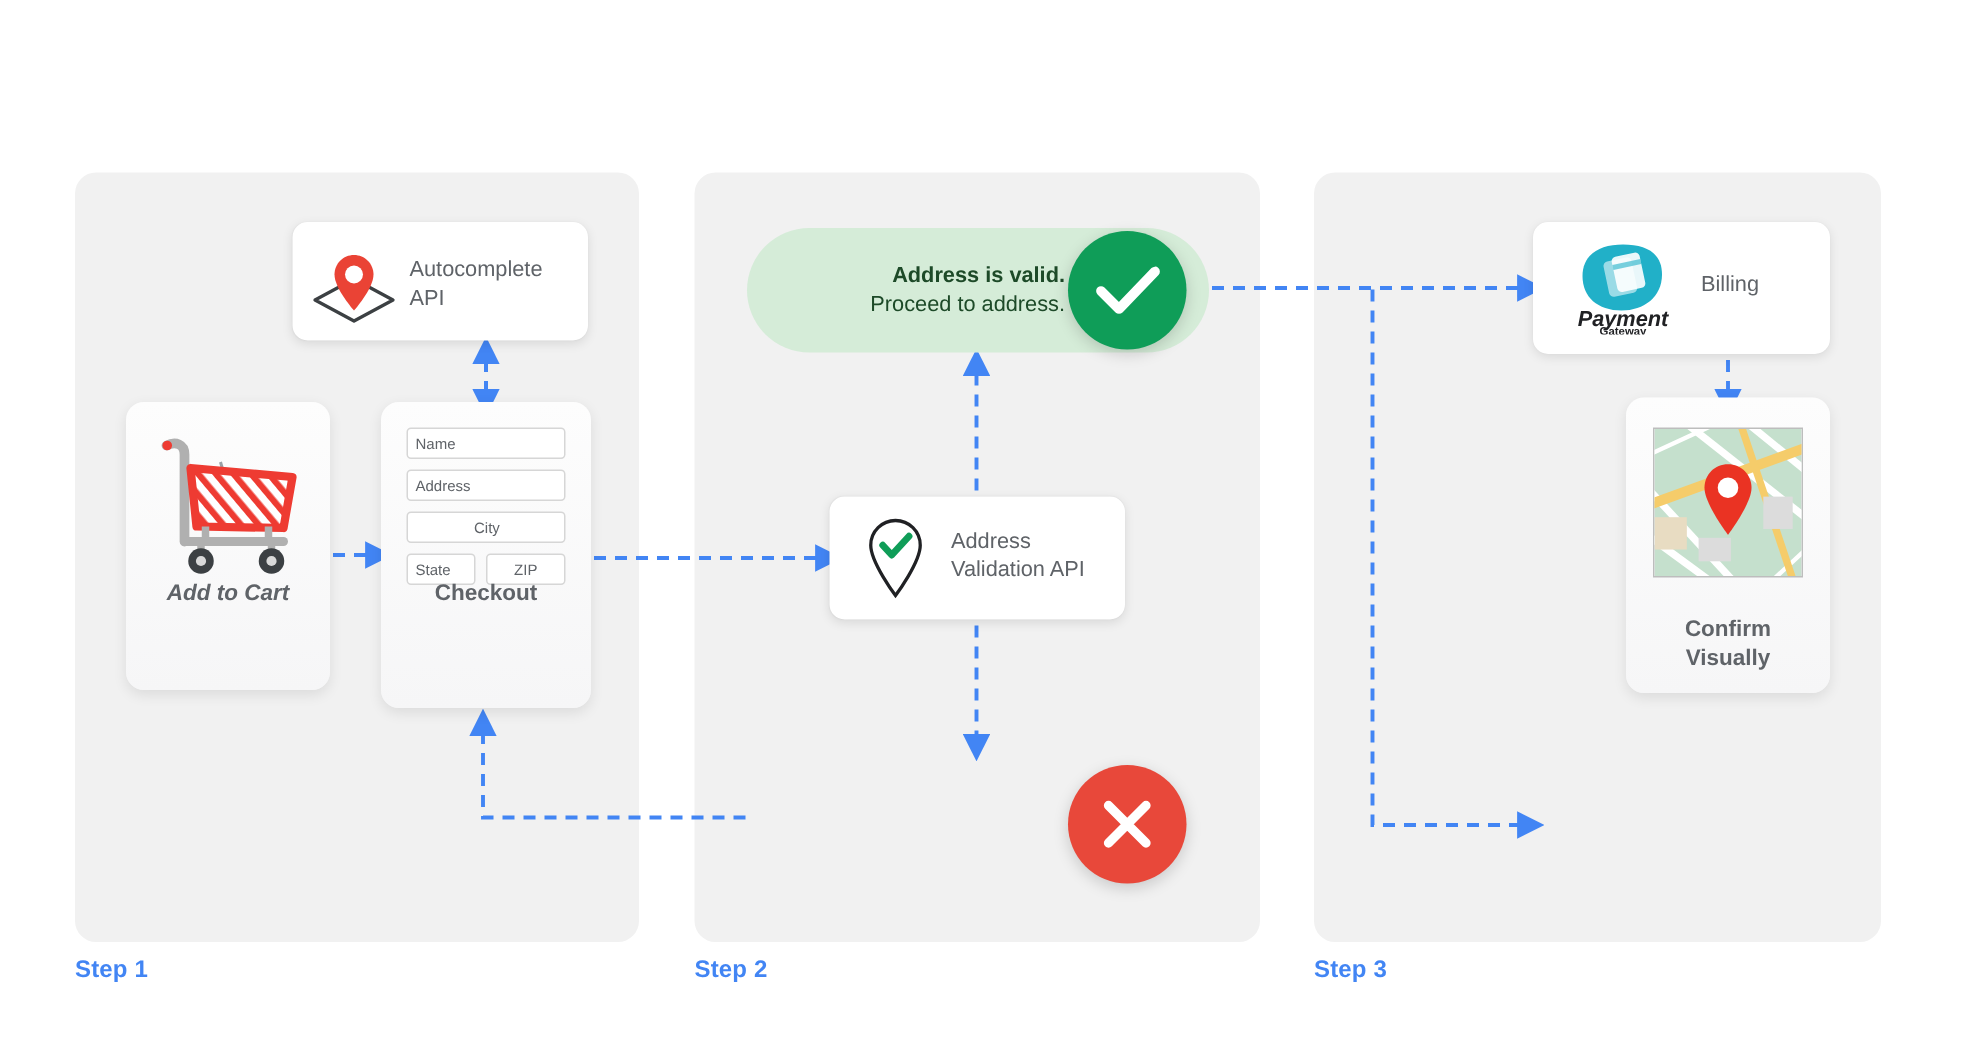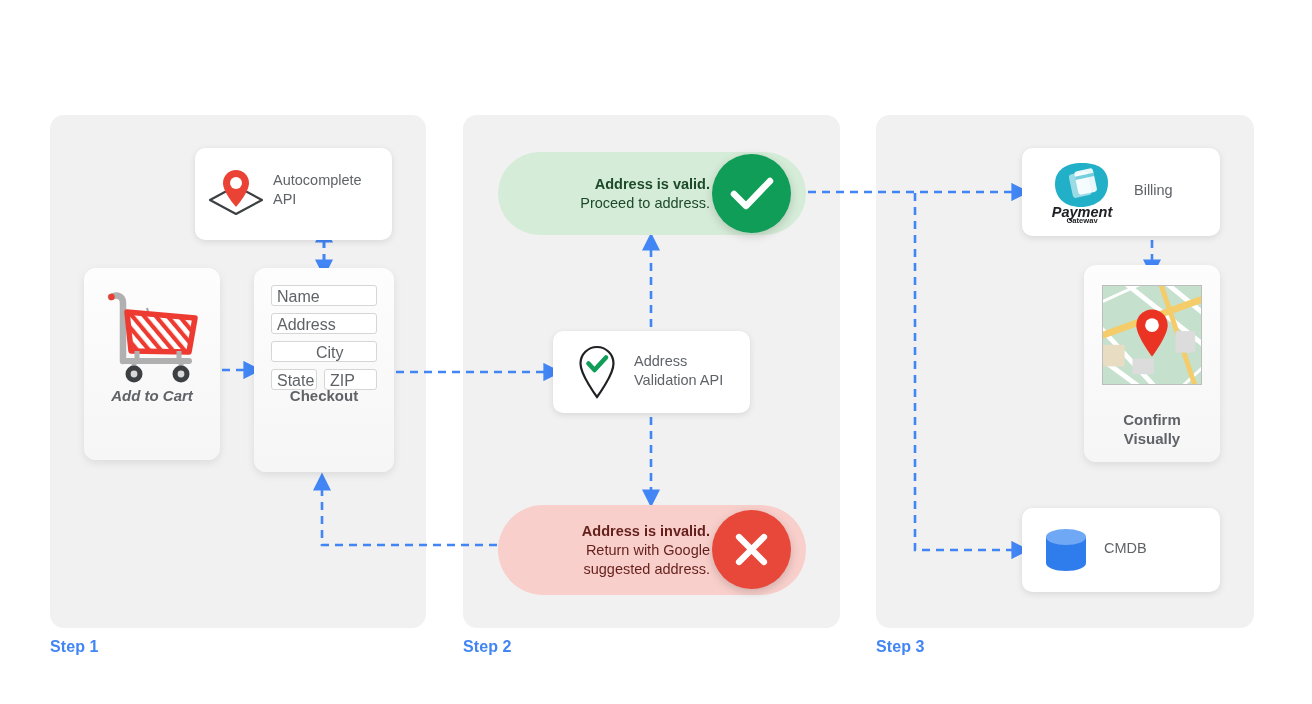--- a/index.html
+++ b/index.html
@@ -51,50 +51,50 @@
     border-radius: 12px;
     box-shadow: 0 3px 9px rgba(0,0,0,0.09);
   }
   .card-label {
     position: absolute; left: 0; width: 100%;
     text-align: center; color: #5f6368; font-size: 15px; font-weight: bold;
     line-height: 19px;
   }
 
   
-  #card-autocomplete { left: 195px; top: 148px; width: 197px; height: 92px; }
+  #card-autocomplete { left: 195px; top: 148px; width: 197px; height: 79px; }
   #autocomplete-text {
     position: absolute; left: 78px; top: 23px; width: 112px;
     font-size: 14.5px; color: #5f6368; line-height: 19px;
   }
   #autocomplete-icon { position: absolute; left: 10px; top: 18px; width: 62px; height: 54px; }
 
   
   #card-cart { left: 84px; top: 268px; width: 136px; height: 192px; font-style: italic; }
   #cart-icon { position: absolute; left: 17px; top: 14px; width: 102px; height: 102px; }
   #cart-label { top: 118px; }
 
   
   #card-checkout { left: 254px; top: 268px; width: 140px; height: 204px; }
   .field {
     position: absolute;
     background: #ffffff;
     border: 1px solid #d6d6d6;
     border-radius: 3px;
-    font-size: 16px;
+    font-size: 10px;
     color: #5f6368;
     padding: 3px 5px 0 5px;
     line-height: 15px;
     height: 21px;
   }
   #fld-name    { left: 17px; top: 17px;  width: 106px; }
   #fld-address { left: 17px; top: 45px;  width: 106px; }
   #fld-city    { left: 17px; top: 73px;  width: 106px; padding-left: 44px; }
   #fld-state   { left: 17px; top: 101px; width: 46px;  }
-  #fld-zip     { left: 70px; top: 101px; width: 53px;  }
+  #fld-zip     { left: 70px; top: 101px; width: 53px; text-align: center;  }
   #checkout-label { top: 118px; }
 
   
   .pill {
     position: absolute;
     border-radius: 60px;
   }
   #pill-valid {
     left: 498px; top: 152px; width: 308px; height: 83px;
     background: #d5ecd8;
@@ -268,27 +268,20 @@
     <svg id="validation-icon" viewBox="0 0 60 60">
       <path d="M30 5 C21 5 13.5 12.3 13.5 21.5 C13.5 33 30 55 30 55 C30 55 46.5 33 46.5 21.5 C46.5 12.3 39 5 30 5 Z" fill="#ffffff" stroke="#202124" stroke-width="2.2"></path>
       <path d="M21.5 21.5 L27.5 28 L39 15.5" fill="none" stroke="#0f9d58" stroke-width="4.6" stroke-linecap="round" stroke-linejoin="round"></path>
     </svg>
     <div id="validation-text">
       <span>Address</span><br>
       <span>Validation API</span>
     </div>
   </div>
 
-  <div class="pill" id="pill-invalid">
-    <div class="pill-text" id="invalid-text">
-      <b>Address is invalid.</b><br>
-      <span>Return with Google</span><br>
-      <span>suggested address.</span>
-    </div>
-  </div>
   <div class="pill-badge" id="badge-invalid">
     <svg class="badge-glyph" viewBox="0 0 79 79">
       <path d="M27 27 L52 52 M52 27 L27 52" fill="none" stroke="#ffffff" stroke-width="6.2" stroke-linecap="round"></path>
     </svg>
   </div>
 
   <div class="card" id="card-billing">
     <svg id="billing-logo" viewBox="0 0 89 62">
       <path d="M44 2 C60 2 70 8 70 22 C70 37 58 46 43 46 C27 46 17 37 17 23 C17 9 28 2 44 2 Z" fill="#21b0c8"></path>
       <g transform="translate(30,12) rotate(-12)">
@@ -326,26 +319,19 @@
       <rect x="74" y="46" width="20" height="22" fill="#dcdcdc"></rect>
       <path d="M50 24 C41 24 34 31 34 40 C34 51 50 72 50 72 C50 72 66 51 66 40 C66 31 59 24 50 24 Z" fill="#ea3323"></path>
       <circle cx="50" cy="40" r="7" fill="#ffffff"></circle>
     </svg>
     <div class="card-label" id="map-label">
       <span>Confirm</span><br>
       <span>Visually</span>
     </div>
   </div>
 
-  <div class="card" id="card-cmdb">
-    <svg id="cmdb-icon" viewBox="0 0 52 52">
-      <path d="M6 13 L6 39 C6 43.5 14.9 47 26 47 C37.1 47 46 43.5 46 39 L46 13 Z" fill="#2f7ded"></path>
-      <ellipse cx="26" cy="13" rx="20" ry="8" fill="#6fa8f5"></ellipse>
-    </svg>
-    <div id="cmdb-text">CMDB</div>
-  </div>
 
 
   <div class="step-label" id="step-label-1">Step 1</div>
   <div class="step-label" id="step-label-2">Step 2</div>
   <div class="step-label" id="step-label-3">Step 3</div>
 
 </div>
 
 </body></html>

